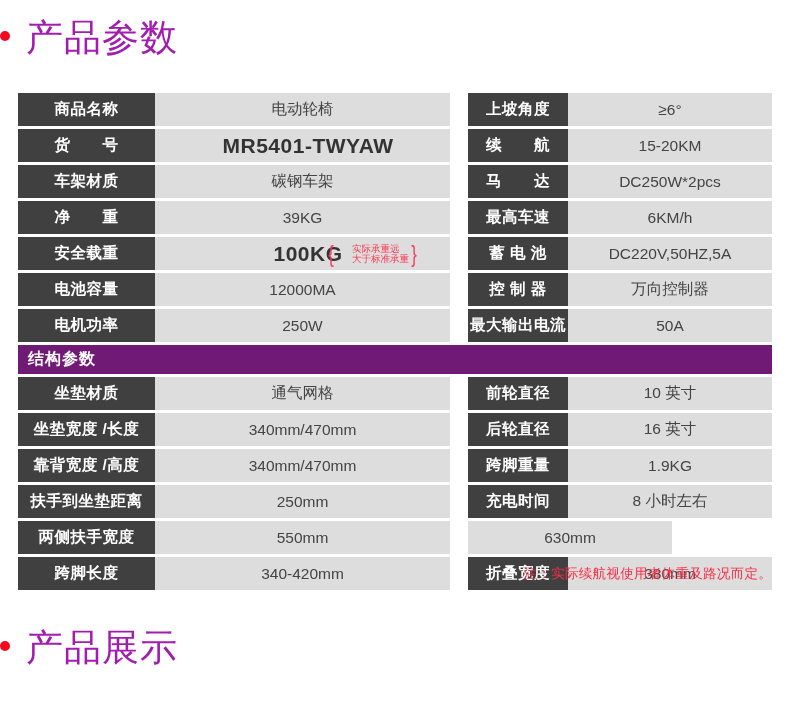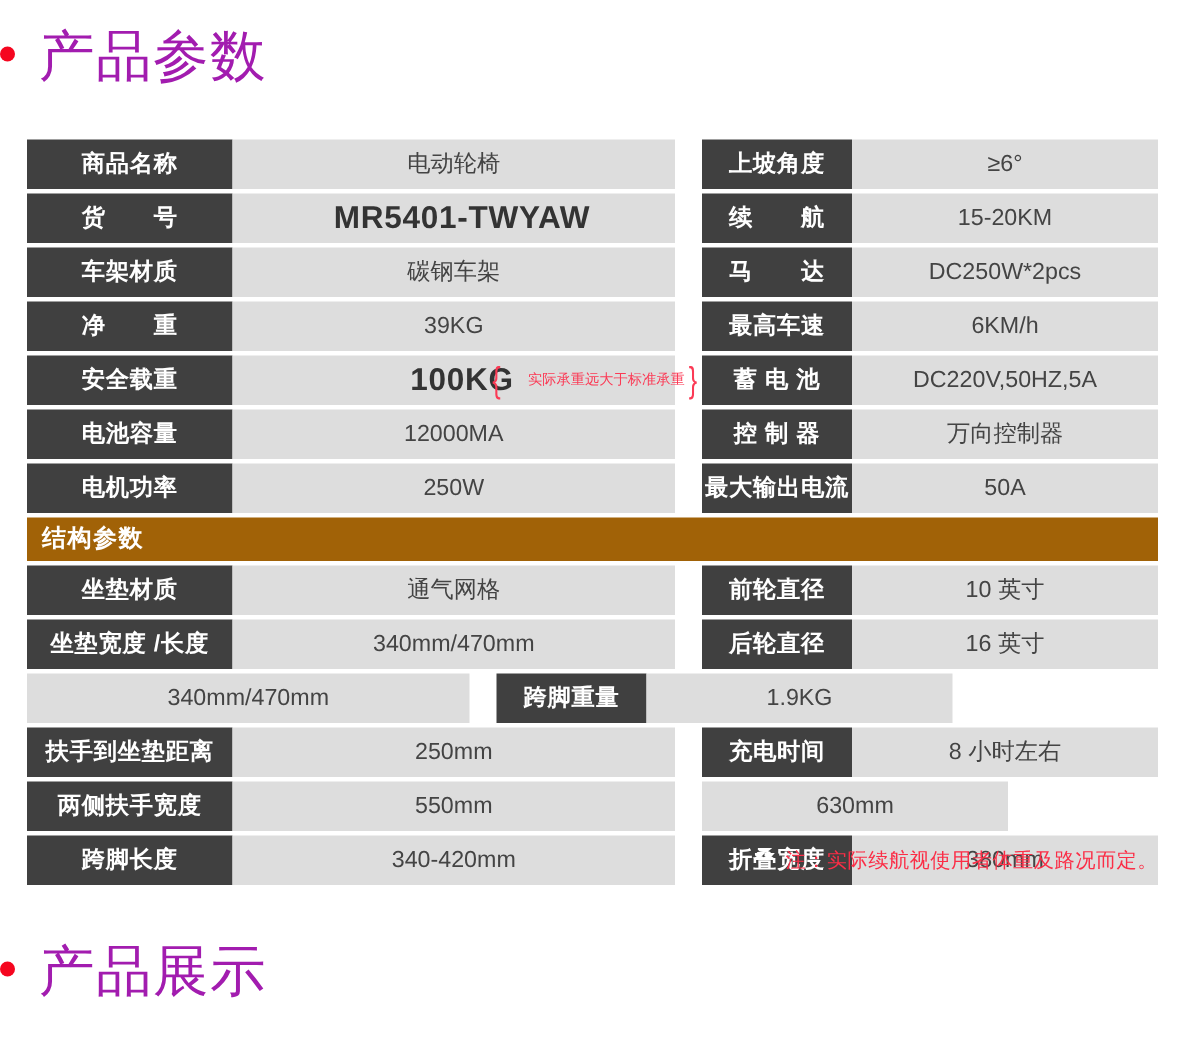--- a/index.html
+++ b/index.html
@@ -137,30 +137,30 @@
   .note-brace .brace {
     font-size: 24px;
     font-weight: 300;
     line-height: 1;
     color: #fb3a55;
   }
   .note-brace .brace-l { transform: scaleX(0.7); margin-right: 1px; }
   .note-brace .brace-r { transform: scaleX(0.7); margin-left: 1px; }
   .note-brace .note-lines {
     display: flex;
-    flex-direction: row;
+    flex-direction: column;
     align-items: flex-start;
     padding-left: 16px;
   }
 
   
   .band-row {
     width: 754px;
     height: 29px;
-    background: #a16207;
+    background: #701a75;
     color: #ffffff;
     font-size: 16px;
     font-weight: bold;
     display: flex;
     align-items: center;
     padding-left: 10px;
     box-sizing: border-box;
     margin-bottom: 3px;
     letter-spacing: 1px;
   }
@@ -289,20 +289,21 @@
         <div class="cell-value c-v1">
           <span class="">340mm/470mm</span>
         </div>
         <div class="gap"></div>
         <div class="cell-label c-l2">后轮直径</div>
         <div class="cell-value c-v2">
           <span class="">16 英寸</span>
         </div>
       </div>
       <div class="spec-row">
+        <div class="cell-label c-l1">靠背宽度 /高度</div>
         <div class="cell-value c-v1">
           <span class="">340mm/470mm</span>
         </div>
         <div class="gap"></div>
         <div class="cell-label c-l2">跨脚重量</div>
         <div class="cell-value c-v2">
           <span class="">1.9KG</span>
         </div>
       </div>
       <div class="spec-row">

